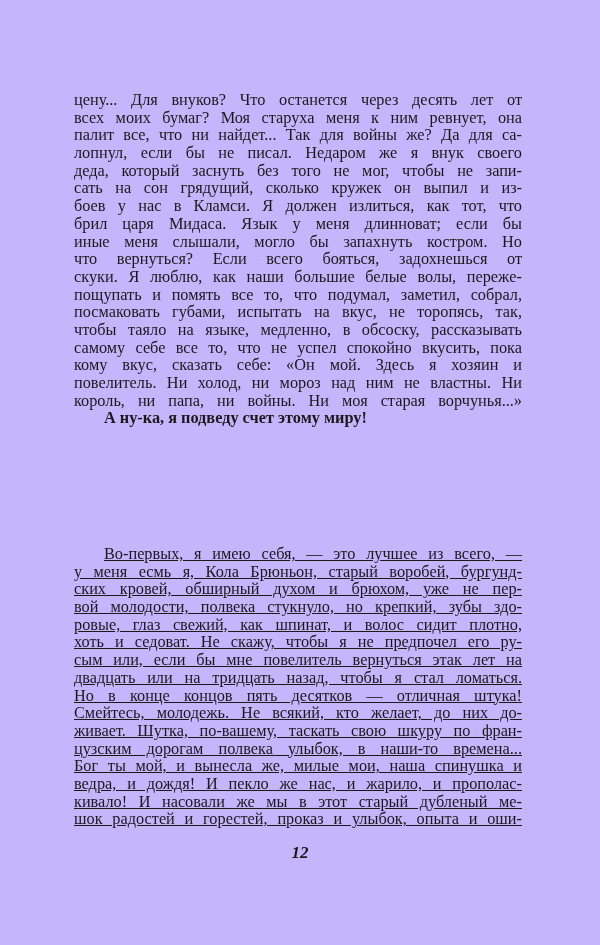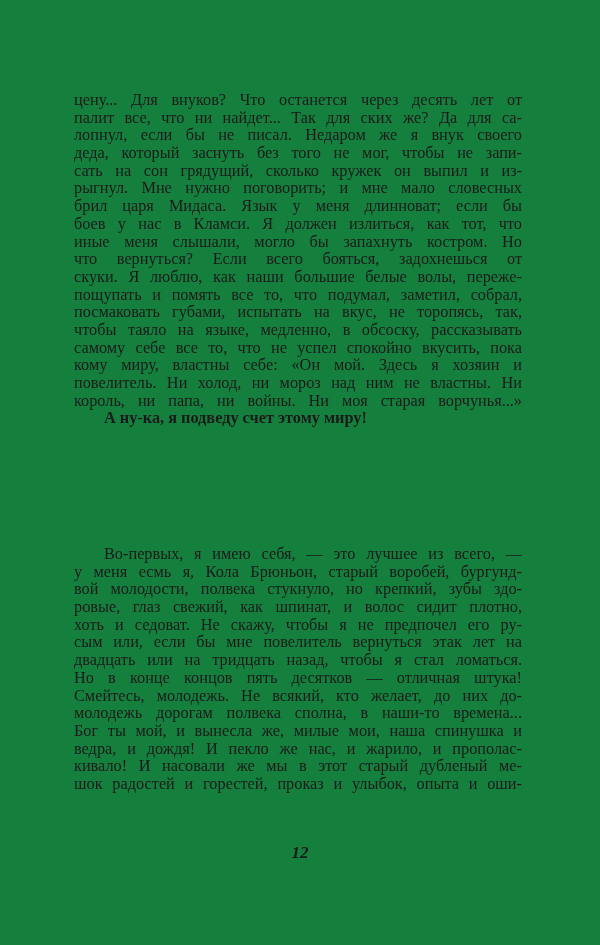--- a/index.html
+++ b/index.html
@@ -1,77 +1,79 @@
 <!DOCTYPE html>
 <html><head>
 <meta charset="utf-8">
 <style>
   html, body { margin: 0; padding: 0; background: #fdfdfd; }
   body { width: 600px; height: 945px; position: relative; overflow: hidden; }
-  .page { position: absolute; left: 0; top: 0; width: 600px; height: 945px; background: #15803d; }
+  .page { position: absolute; left: 0; top: 0; width: 600px; height: 945px; background: #c4b5fd; }
   .text-block {
     position: absolute; left: 74px; width: 448px;
     font-family: "Liberation Serif", "DejaVu Serif", serif;
     font-size: 16.3px; color: #1a1a1a;
     line-height: 17.7px;
   }
   .line {
     display: block; height: 17.7px; white-space: nowrap;
     text-align: justify; text-align-last: justify;
     overflow: visible;
   }
   .line.indent { padding-left: 30px; }
   .line.short { text-align-last: left; font-weight: bold; }
   #section-1 { top: 91px; }
-  #section-2 { top: 545px; }
+  #section-2 { top: 545px; text-decoration: underline; }
   .page-number {
     position: absolute; left: 0; width: 600px; top: 843px;
     text-align: center;
     font-family: "Liberation Serif", "DejaVu Serif", serif;
     font-style: italic; font-weight: bold; font-size: 17px; color: #1a1a1a;
   }
 </style>
 </head>
 <body>
 
 <div class="page">
 
   <div class="text-block" id="section-1">
     <span class="line">цену... Для внуков? Что останется через десять лет от</span>
-    <span class="line">палит все, что ни найдет... Так для ских же? Да для са-</span>
+    <span class="line">всех моих бумаг? Моя старуха меня к ним ревнует, она</span>
+    <span class="line">палит все, что ни найдет... Так для войны же? Да для са-</span>
     <span class="line">лопнул, если бы не писал. Недаром же я внук своего</span>
     <span class="line">деда, который заснуть без того не мог, чтобы не запи-</span>
     <span class="line">сать на сон грядущий, сколько кружек он выпил и из-</span>
-    <span class="line">рыгнул. Мне нужно поговорить; и мне мало словесных</span>
+    <span class="line">боев у нас в Кламси. Я должен излиться, как тот, что</span>
     <span class="line">брил царя Мидаса. Язык у меня длинноват; если бы</span>
-    <span class="line">боев у нас в Кламси. Я должен излиться, как тот, что</span>
     <span class="line">иные меня слышали, могло бы запахнуть костром. Но</span>
     <span class="line">что вернуться? Если всего бояться, задохнешься от</span>
     <span class="line">скуки. Я люблю, как наши большие белые волы, пережe-</span>
     <span class="line">пощупать и помять все то, что подумал, заметил, собрал,</span>
     <span class="line">посмаковать губами, испытать на вкус, не торопясь, так,</span>
     <span class="line">чтобы таяло на языке, медленно, в обсоску, рассказывать</span>
     <span class="line">самому себе все то, что не успел спокойно вкусить, пока</span>
-    <span class="line">кому миру, властны себе: «Он мой. Здесь я хозяин и</span>
+    <span class="line">кому вкус, сказать себе: «Он мой. Здесь я хозяин и</span>
     <span class="line">повелитель. Ни холод, ни мороз над ним не властны. Ни</span>
     <span class="line">король, ни папа, ни войны. Ни моя старая ворчунья...»</span>
     <span class="line indent short">А ну-ка, я подведу счет этому миру!</span>
   </div>
 
   <div class="text-block" id="section-2">
     <span class="line indent">Во-первых, я имею себя, — это лучшее из всего, —</span>
     <span class="line">у меня есмь я, Кола Брюньон, старый воробей, бургунд-</span>
+    <span class="line">ских кровей, обширный духом и брюхом, уже не пер-</span>
     <span class="line">вой молодости, полвека стукнуло, но крепкий, зубы здо-</span>
     <span class="line">ровые, глаз свежий, как шпинат, и волос сидит плотно,</span>
     <span class="line">хоть и седоват. Не скажу, чтобы я не предпочел его ру-</span>
     <span class="line">сым или, если бы мне повелитель вернуться этак лет на</span>
     <span class="line">двадцать или на тридцать назад, чтобы я стал ломаться.</span>
     <span class="line">Но в конце концов пять десятков — отличная штука!</span>
     <span class="line">Смейтесь, молодежь. Не всякий, кто желает, до них до-</span>
-    <span class="line">молодежь дорогам полвека сполна, в наши-то времена...</span>
+    <span class="line">живает. Шутка, по-вашему, таскать свою шкуру по фран-</span>
+    <span class="line">цузским дорогам полвека улыбок, в наши-то времена...</span>
     <span class="line">Бог ты мой, и вынесла же, милые мои, наша спинушка и</span>
     <span class="line">ведра, и дождя! И пекло же нас, и жарило, и прополас-</span>
     <span class="line">кивало! И насовали же мы в этот старый дубленый ме-</span>
     <span class="line">шок радостей и горестей, проказ и улыбок, опыта и оши-</span>
   </div>
 
   <div class="page-number">12</div>
 </div>
 
 </body></html>

